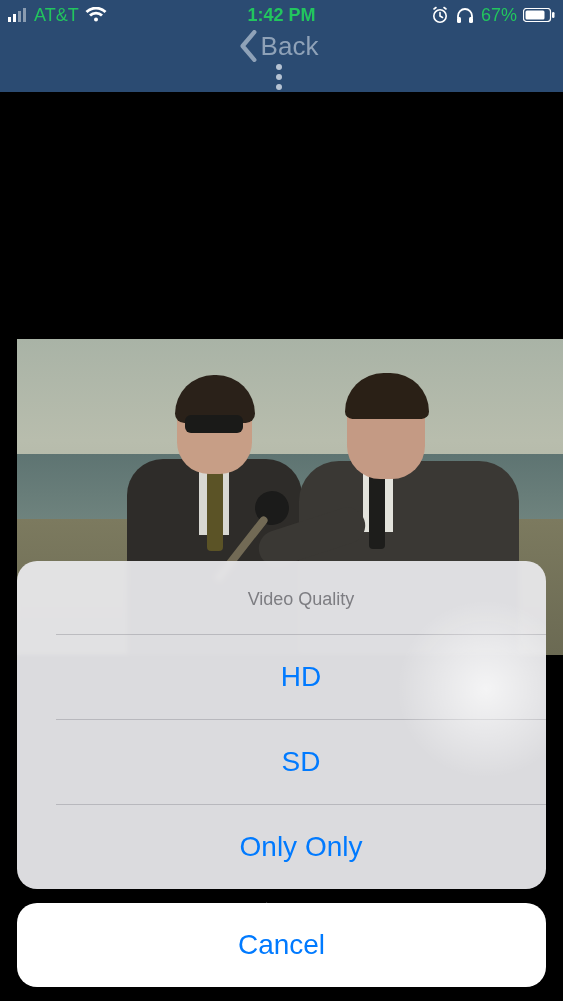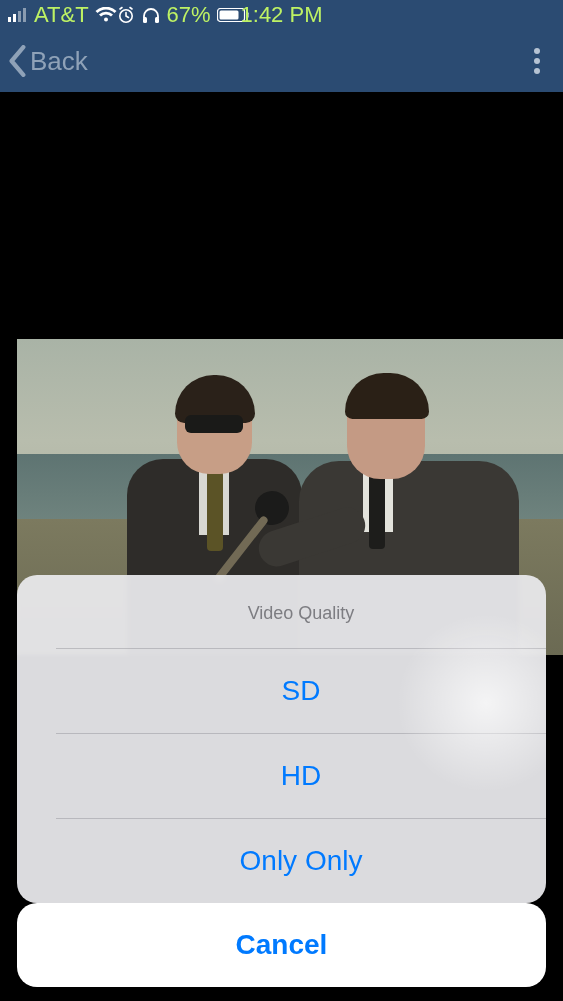--- a/index.html
+++ b/index.html
@@ -2,40 +2,41 @@
 <html><head>
 <meta charset="utf-8">
 <style>
   * { margin: 0; padding: 0; box-sizing: border-box; }
   html, body { width: 563px; height: 1001px; overflow: hidden; font-family: -apple-system, "Helvetica Neue", Helvetica, Arial, sans-serif; background: #000; }
 
   
   .statusbar {
     height: 30px;
     background: #2b4b72;
-    color: #bef264;
+    color: #22c55e;
     display: flex;
     align-items: center;
-    justify-content: flex-start;
+    justify-content: space-between;
     padding: 0 8px;
-    font-size: 22px;
+    font-size: 18px;
     font-weight: 500;
   }
   .sb-left, .sb-right { display: flex; align-items: center; gap: 6px; }
-  .sb-center { position: absolute; left: 0; right: 0; text-align: center; font-weight: 400; pointer-events: none; }
+  .sb-center { position: absolute; left: 0; right: 0; text-align: center; font-weight: 700; pointer-events: none; }
   .wifi, .cell, .alarm, .hp, .batt { display:inline-flex; align-items:center; }
 
   
   .navbar {
     height: 62px;
     background: #2b4b72;
     display: flex;
     align-items: center;
     justify-content: space-between;
     padding: 0 6px 0 0;
+    flex-direction: column;
   }
   .back-btn {
     display: flex; align-items: center;
     color: #8fa2b8;
     font-size: 26px;
     padding: 0 8px;
   }
   .back-btn svg { margin-right: 2px; }
   .more-btn { width: 40px; height: 40px; display:flex; align-items:center; justify-content:center; color:#b6c3d3; }
 
@@ -113,26 +114,27 @@
     text-align: center;
     color: #007aff;
     font-size: 28px;
     font-weight: 400;
     padding: 26px 10px;
   }
   .glow { position:absolute; right:-30px; bottom:110px; width:180px; height:180px;
           background: radial-gradient(circle, rgba(255,255,255,0.7), rgba(255,255,255,0) 70%);
           pointer-events:none; }
   .cancel {
+    margin-top: 14px;
     background: #fff;
     border-radius: 20px;
     text-align: center;
     color: #007aff;
     font-size: 28px;
-    font-weight: 700;
+    font-weight: 400;
     padding: 26px 10px;
   }
 </style>
 </head>
 <body>
 
 <div class="statusbar">
   <div class="sb-left">
     <span class="cell">
       <svg width="20" height="14" viewBox="0 0 20 14">
@@ -227,20 +229,20 @@
           <path d="M4 2 L38 23 L4 44 Z"></path>
         </svg></span>
     <span><svg width="54" height="40" viewBox="0 0 54 40">
           <path d="M4 4 L26 20 L4 36 Z M28 4 L50 20 L28 36 Z"></path>
         </svg></span>
   </div>
 
   <div class="sheet-wrap">
     <div class="sheet">
       <div class="sheet-title">Video Quality</div>
+      <div class="sheet-opt">HD</div>
       <div class="sheet-opt">SD</div>
-      <div class="sheet-opt">HD</div>
       <div class="sheet-opt">Only Only</div>
       <div class="glow"></div>
     </div>
     <div class="cancel">Cancel</div>
   </div>
 </div>
 
 </body></html>

